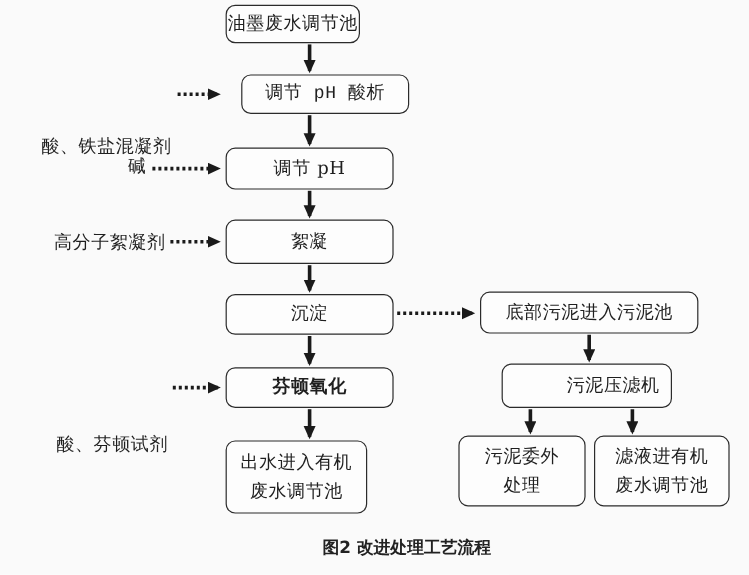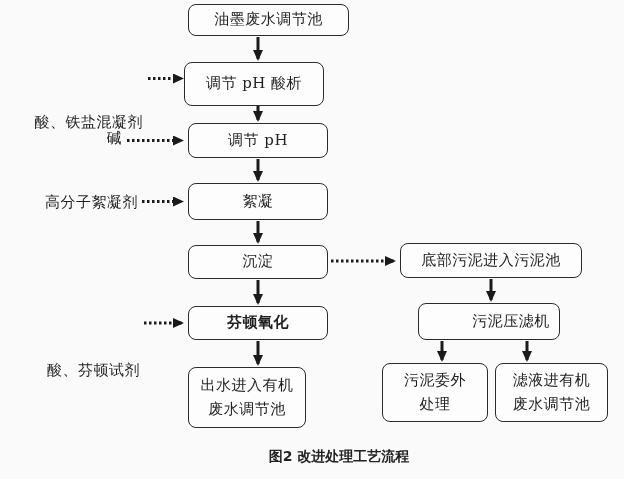--- a/index.html
+++ b/index.html
@@ -72,23 +72,23 @@
 
     <g stroke="#1a1a1a" stroke-width="3" stroke-dasharray="2.5 2.5">
       <line x1="148" y1="78.5" x2="182" y2="78.5" marker-end="url(#ah)"></line>
       <line x1="127" y1="140.5" x2="182" y2="140.5" marker-end="url(#ah)"></line>
       <line x1="142" y1="201.5" x2="182" y2="201.5" marker-end="url(#ah)"></line>
       <line x1="144" y1="323" x2="182" y2="323" marker-end="url(#ah)"></line>
       <line x1="331" y1="261" x2="394" y2="261" marker-end="url(#ah)"></line>
     </g>
   </svg>
 
-  <div class="box" style="left:188px;top:4px;width:161px;height:32px;">油墨废水调节池</div>
+  <div class="box" style="left:188px;top:4px;width:112px;height:32px;">油墨废水调节池</div>
 
-  <div class="box" style="left:184px;top:62px;width:140px;height:44px;">调节 pH 酸析</div>
+  <div class="box" style="left:201px;top:62px;width:140px;height:33px;font-family:Liberation Mono, monospace;">调节 pH 酸析</div>
 
   <div class="box" style="left:188px;top:123px;width:140px;height:35px;">调节 pH</div>
 
   <div class="box" style="left:188px;top:183px;width:140px;height:37px;text-align:right;">絮凝</div>
 
   <div class="box" style="left:188px;top:245px;width:140px;height:34px;">沉淀</div>
 
   <div class="box" style="left:188px;top:306px;width:140px;height:34px;font-weight:bold;">芬顿氧化</div>
 
   <div class="box" style="left:188px;top:367px;width:118px;height:61px;">出水进入有机

